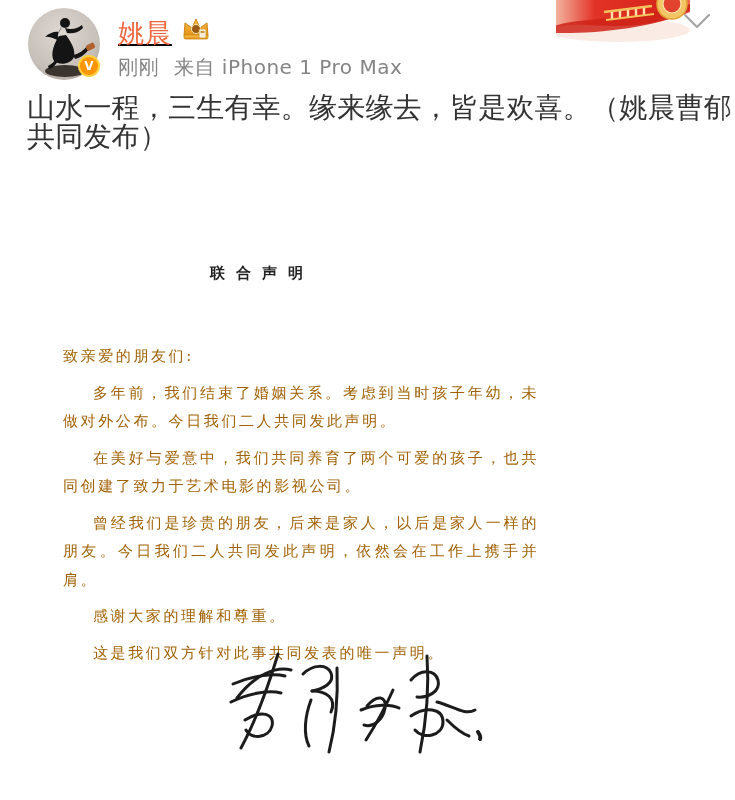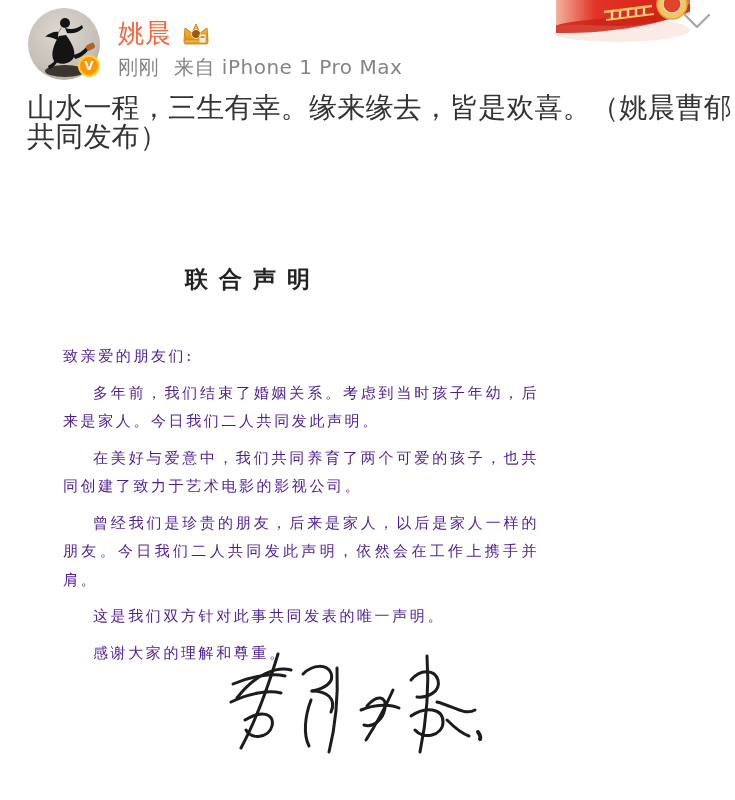--- a/index.html
+++ b/index.html
@@ -6,40 +6,40 @@
   html,body { width:735px; height:800px; background:#ffffff; overflow:hidden;
               font-family:"DejaVu Sans","Liberation Sans",sans-serif; }
   .page { position:relative; width:735px; height:800px; background:#fff; }
 
   
   .avatar-wrap { position:absolute; left:28px; top:8px; width:72px; height:72px; }
   .avatar { width:72px; height:72px; border-radius:50%; overflow:hidden; display:block; }
   .v-badge { position:absolute; left:50px; top:47px; width:22px; height:22px; border-radius:50%;
              background:#ff9500; border:2px solid #ffcf40; color:#fff; font-size:12px; font-weight:bold;
              display:flex; align-items:center; justify-content:center; line-height:1; }
-  .name-row { position:absolute; left:118px; top:16px; display:flex; align-items:center; gap:9px; }
+  .name-row { position:absolute; left:118px; top:16px; display:flex; align-items:flex-start; gap:9px;text-decoration:underline; }
   .username { font-size:26px; font-weight:500; color:#f0653c; letter-spacing:1px; }
   .crown { width:30px; height:26px; display:block; }
   .meta-row { position:absolute; left:118px; top:54px; display:flex; gap:15px;
               font-size:20px; color:#848484; letter-spacing:0.5px;text-align:right; }
   .sticker { position:absolute; left:556px; top:0; width:134px; height:42px; }
   .chevron { position:absolute; left:683px; top:13px; width:28px; height:18px; cursor:pointer; }
 
   
   .post-text { position:absolute; left:27px; top:93px; width:706px;
                font-size:28px; line-height:29px; color:#333333; letter-spacing:0.2px; }
 
   
   .doc { position:absolute; left:0; top:240px; width:735px; height:560px; background:#fff; cursor:pointer; }
-  .doc-title { position:absolute; left:63px; top:24px; width:380px; text-align:center;
+  .doc-title { position:absolute; left:72px; top:24px; width:380px; text-align:center;
                font-family:"DejaVu Serif","Liberation Serif",serif;
-               font-size:23px; font-weight:bold; color:#222; letter-spacing:11px; }
+               font-size:15px; font-weight:bold; color:#222; letter-spacing:11px; }
   .doc-body { position:absolute; left:63px; top:102px; width:476px;
               font-family:"DejaVu Serif","Liberation Serif",serif;
-              font-size:15px; line-height:28.5px; color:#4c1d95; letter-spacing:2.6px;
+              font-size:15px; line-height:28.5px; color:#a16207; letter-spacing:2.6px;
               text-align:justify; }
   .doc-body p { margin:0 0 8px 0; text-indent:2em; }
   .doc-body p.salutation { text-indent:0; }
   .signature { position:absolute; left:215px; top:400px; width:275px; height:135px; }
 </style>
 </head>
 <body>
 
 <div class="page">
 
@@ -119,25 +119,25 @@
     <polyline points="2,2 14,14 26,2" fill="none" stroke="#a6a6a6" stroke-width="2.2" stroke-linecap="round" stroke-linejoin="round"></polyline>
   </svg>
 
   <div class="post-text">山水一程，三生有幸。缘来缘去，皆是欢喜。（姚晨曹郁共同发布）</div>
 
   <div class="doc">
     <div class="doc-title">联合声明</div>
 
     <div class="doc-body">
       <p class="salutation">致亲爱的朋友们:</p>
-      <p>多年前，我们结束了婚姻关系。考虑到当时孩子年幼，后来是家人。今日我们二人共同发此声明。</p>
+      <p>多年前，我们结束了婚姻关系。考虑到当时孩子年幼，未做对外公布。今日我们二人共同发此声明。</p>
       <p>在美好与爱意中，我们共同养育了两个可爱的孩子，也共同创建了致力于艺术电影的影视公司。</p>
       <p>曾经我们是珍贵的朋友，后来是家人，以后是家人一样的朋友。今日我们二人共同发此声明，依然会在工作上携手并肩。</p>
+      <p>感谢大家的理解和尊重。</p>
       <p>这是我们双方针对此事共同发表的唯一声明。</p>
-      <p>感谢大家的理解和尊重。</p>
     </div>
 
     <svg class="signature" viewBox="0 0 275 135" role="img" aria-label="联合声明">
       <g fill="none" stroke="#1c1c1c" stroke-width="3" stroke-linecap="round" stroke-linejoin="round">
 
         <g>
           <path d="M22,58 C40,34 62,26 76,30"></path>
           <path d="M63,14 C54,44 40,82 26,108"></path>
           <path d="M18,44 C36,36 58,33 70,36"></path>
           <path d="M16,62 C34,53 54,50 66,53"></path>

